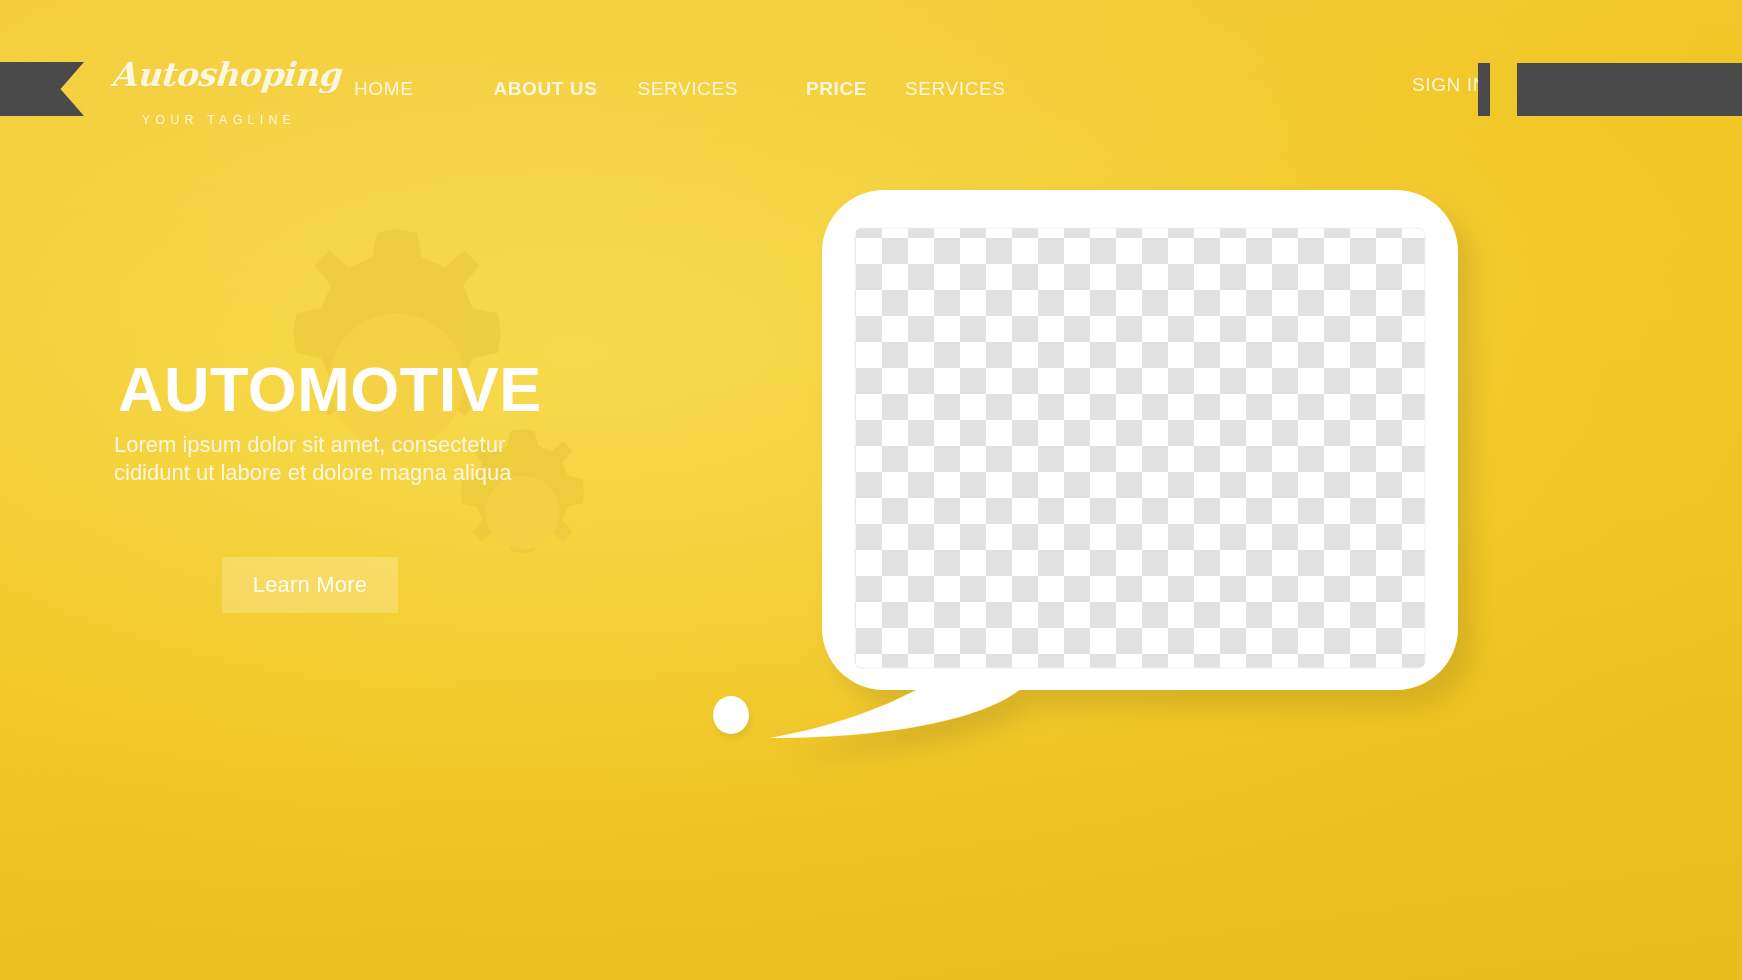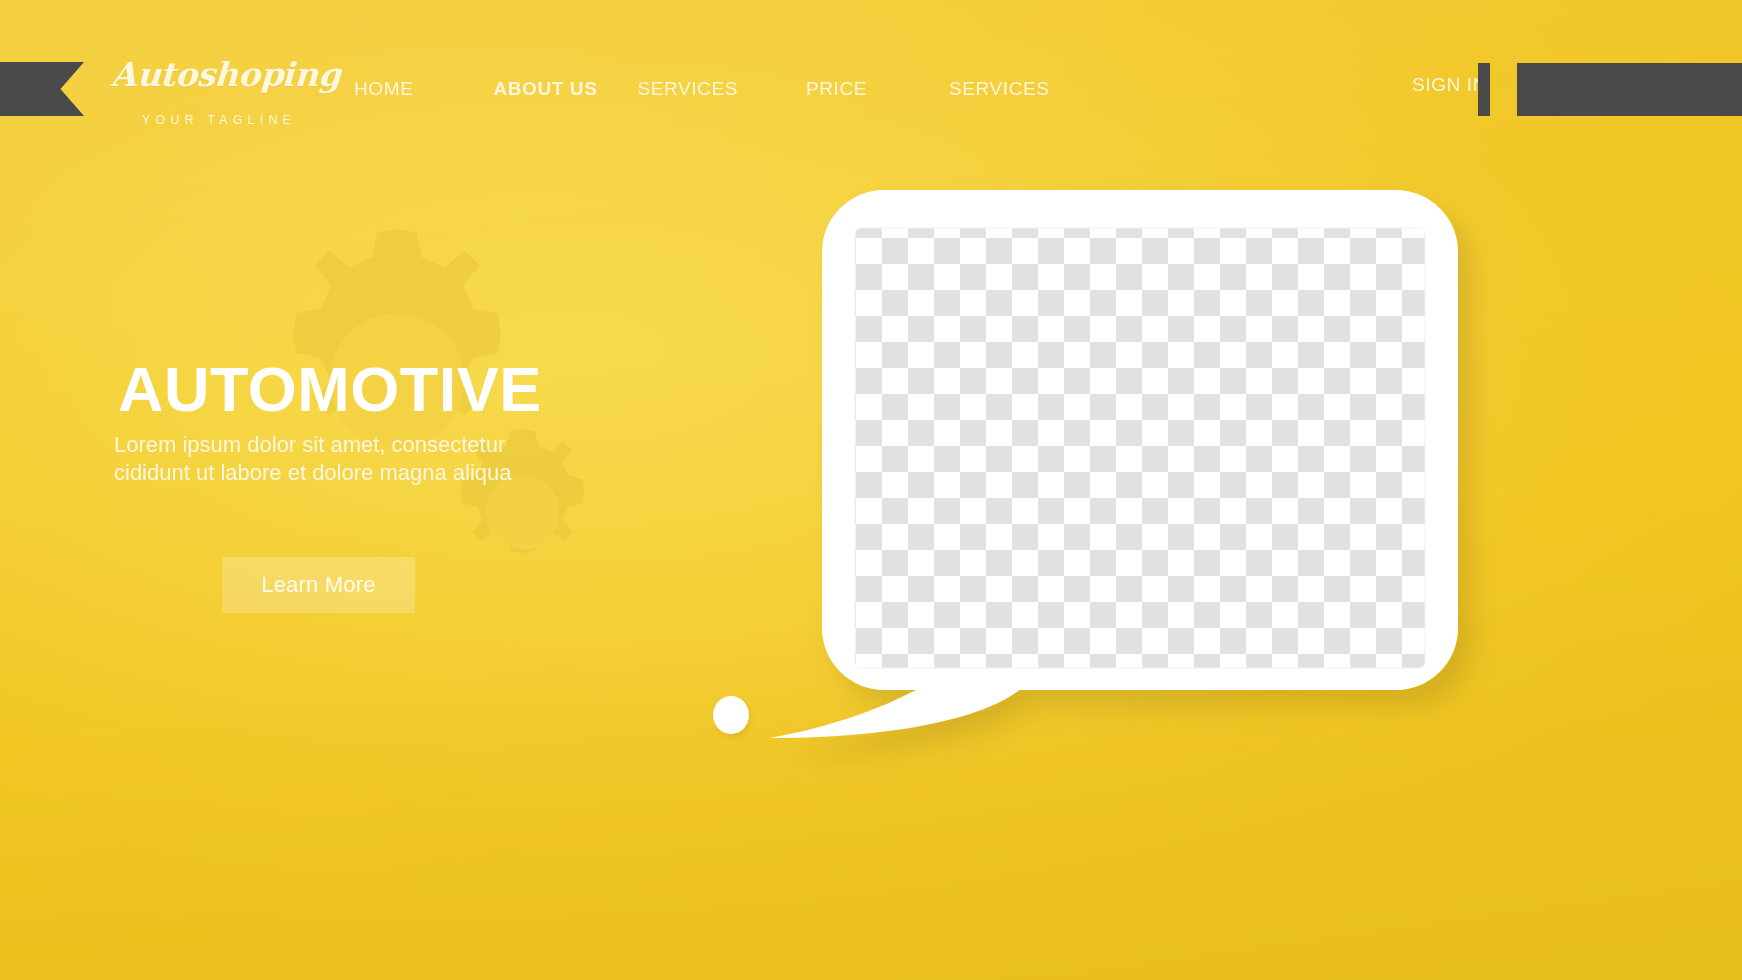--- a/index.html
+++ b/index.html
@@ -101,21 +101,21 @@
     font-size: 19px;
     letter-spacing: 0.6px;
     font-weight: 400;
     cursor: pointer;
     white-space: nowrap;
     padding: 4px 2px;
   }
   .nav-item:nth-child(1) { margin-right: 76px; }
   .nav-item:nth-child(2) { margin-right: 36px; font-weight: bold; }
   .nav-item:nth-child(3) { margin-right: 64px; }
-  .nav-item:nth-child(4) { margin-right: 78px; }
+  .nav-item:nth-child(4) { margin-right: 34px; font-weight: bold; }
 
   .signin {
     position: absolute;
     right: 255px;
     top: 74px;
     color: #fdf6dd;
     font-size: 19px;
     letter-spacing: 0.6px;
     cursor: pointer;
     white-space: nowrap;
@@ -183,21 +183,21 @@
     text-align: justify;
     width: 443px;
     margin-left: -4px;
   }
   .hero-sub span { display: block; white-space: nowrap; }
 
   .learn-more {
     position: absolute;
     left: 222px;
     top: 557px;
-    width: 193px;
+    width: 176px;
     height: 56px;
     background: rgba(255,255,255,0.22);
     border: none;
     color: #fffdf2;
     font-size: 22px;
     font-family: "Liberation Sans", sans-serif;
     letter-spacing: 0.2px;
     cursor: pointer;
     z-index: 20;
     display: flex;

